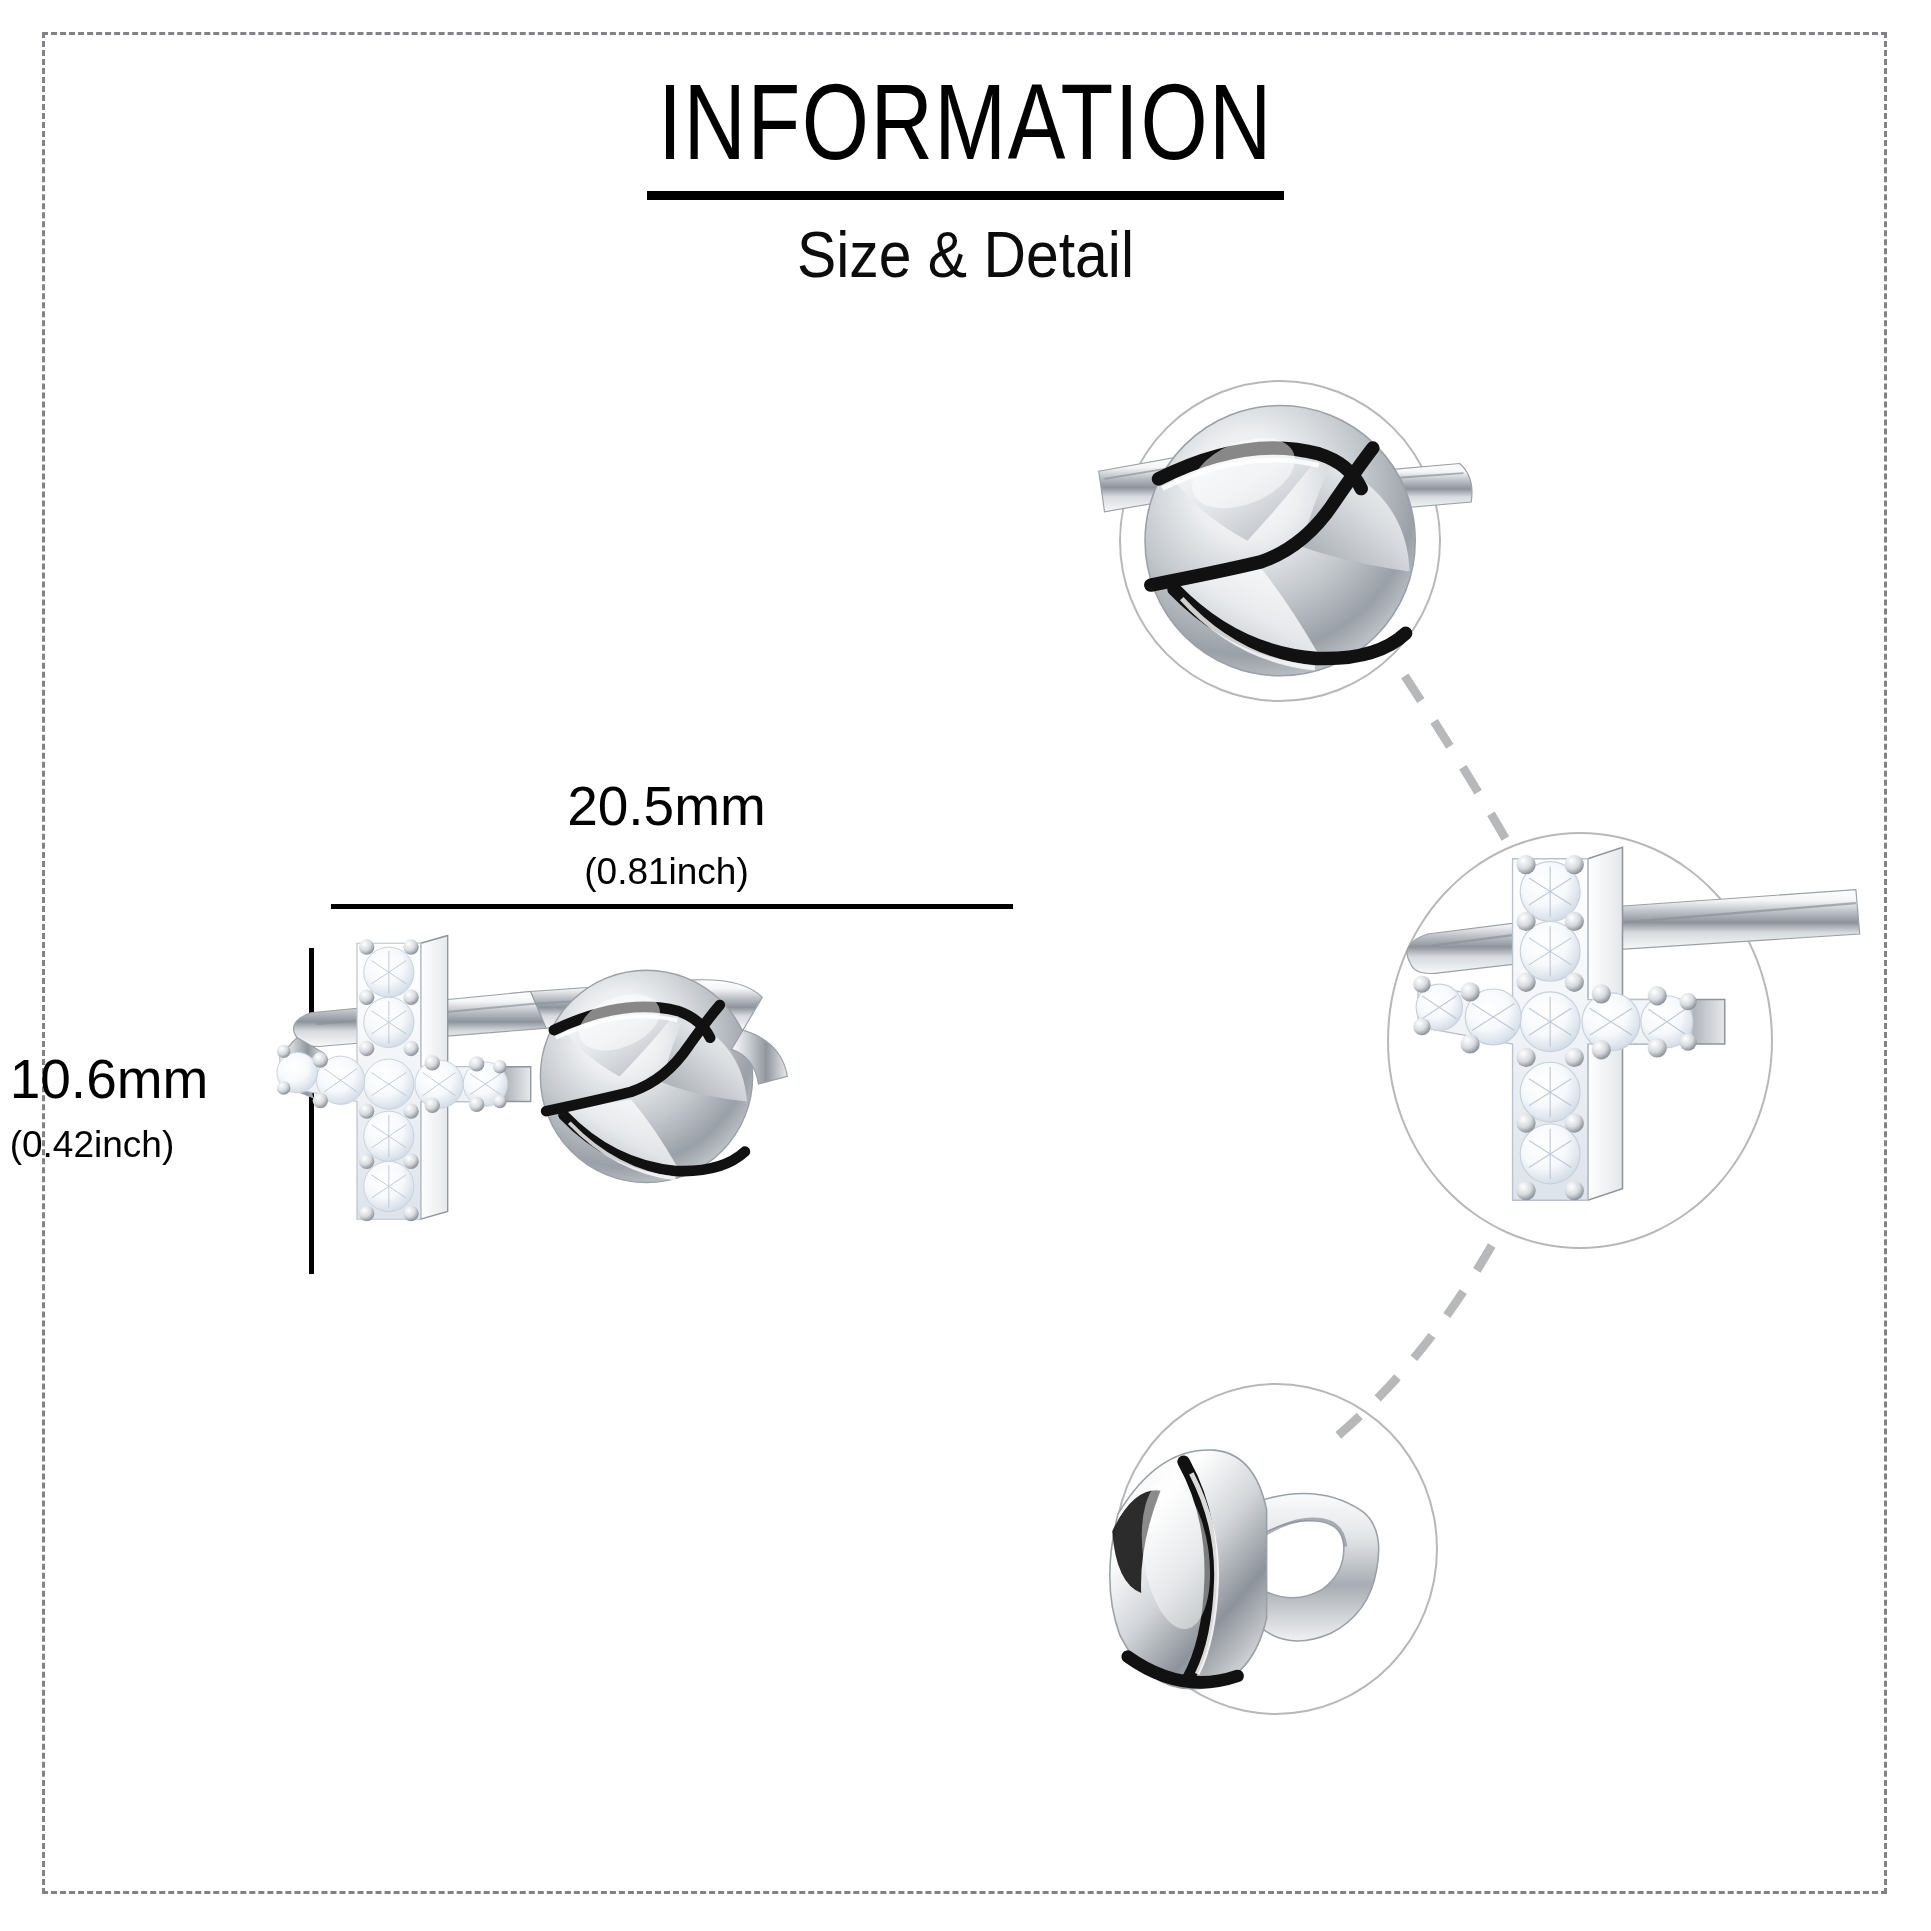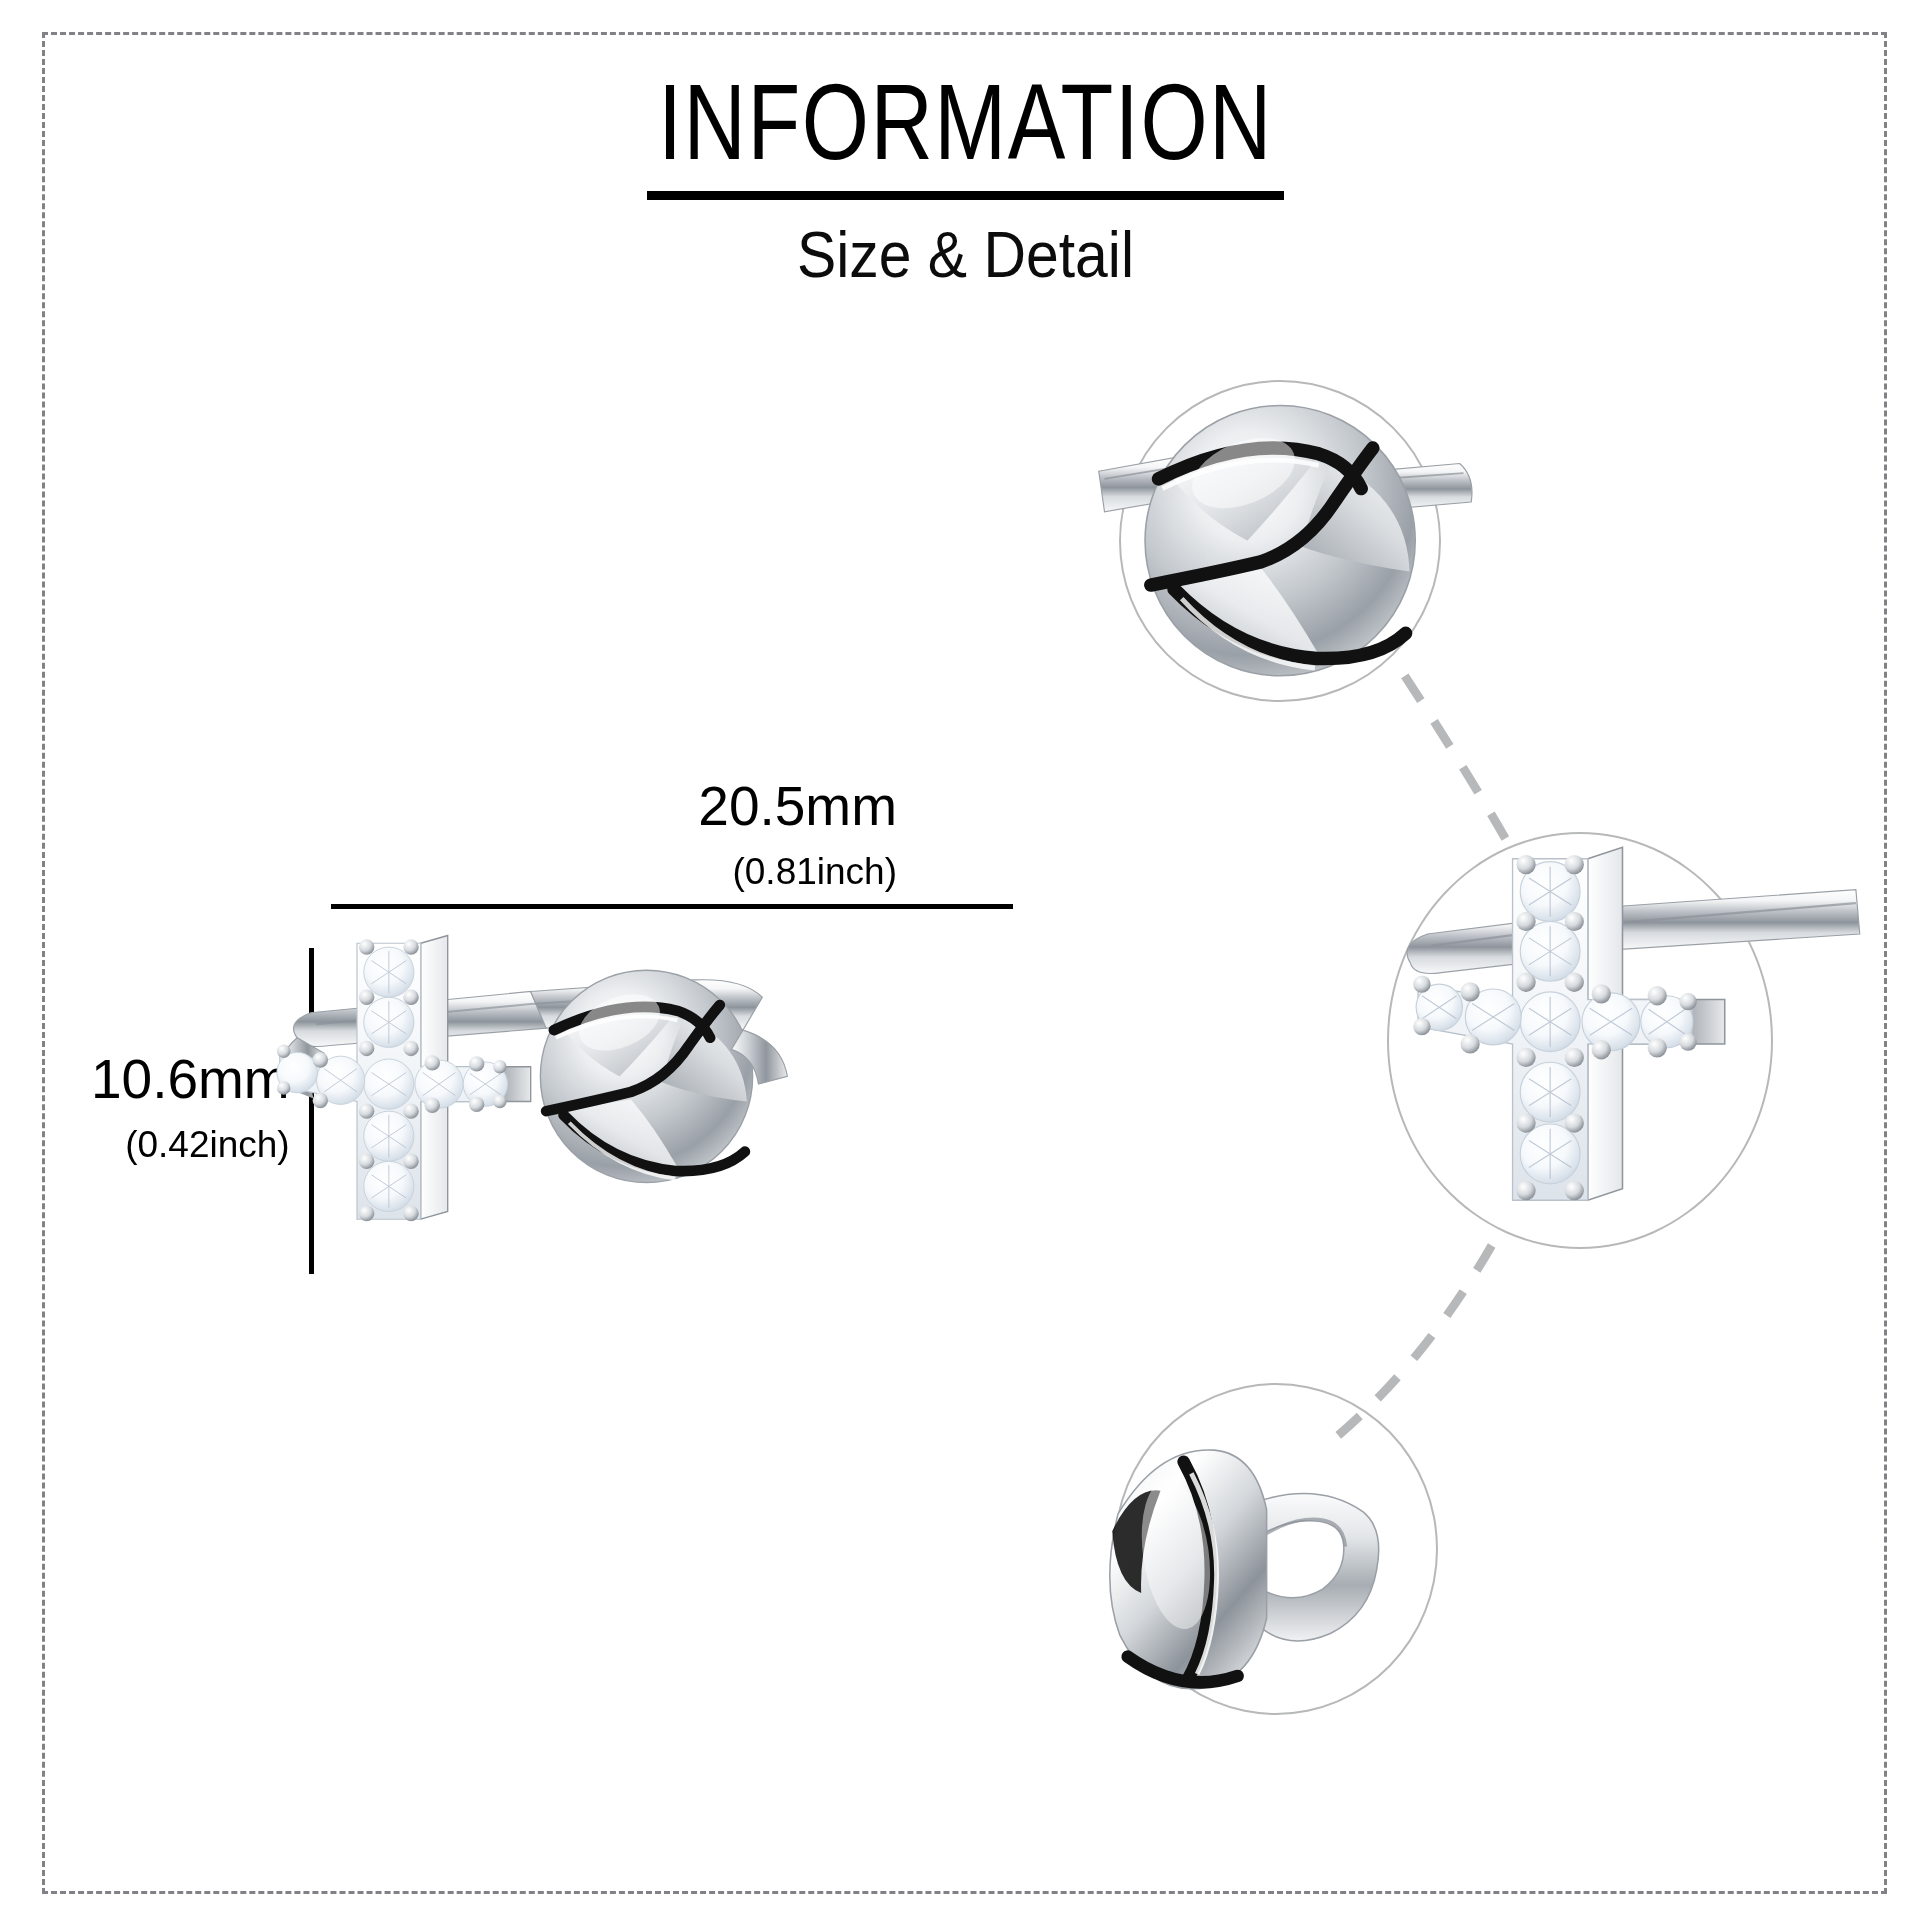--- a/index.html
+++ b/index.html
@@ -83,30 +83,29 @@
     font-size: 55px;
     line-height: 1.08;
   }
   .dim .inch {
     display: block;
     font-size: 37px;
     line-height: 1.12;
     margin-top: 15px;
   }
   #dim-width {
-    left: 414px;
+    left: 425px;
     top: 777px;
     width: 483px;
-    text-align: right;
   }
   #dim-height {
     left: 9.7px;
     top: 1050px;
     width: 280px;
-    text-align: right;
+    text-align: left;
   }
   .rule-h {
     position: absolute;
     left: 331px;
     top: 904px;
     width: 682px;
     height: 4.8px;
     background: #000000;
   }
   .rule-v {

